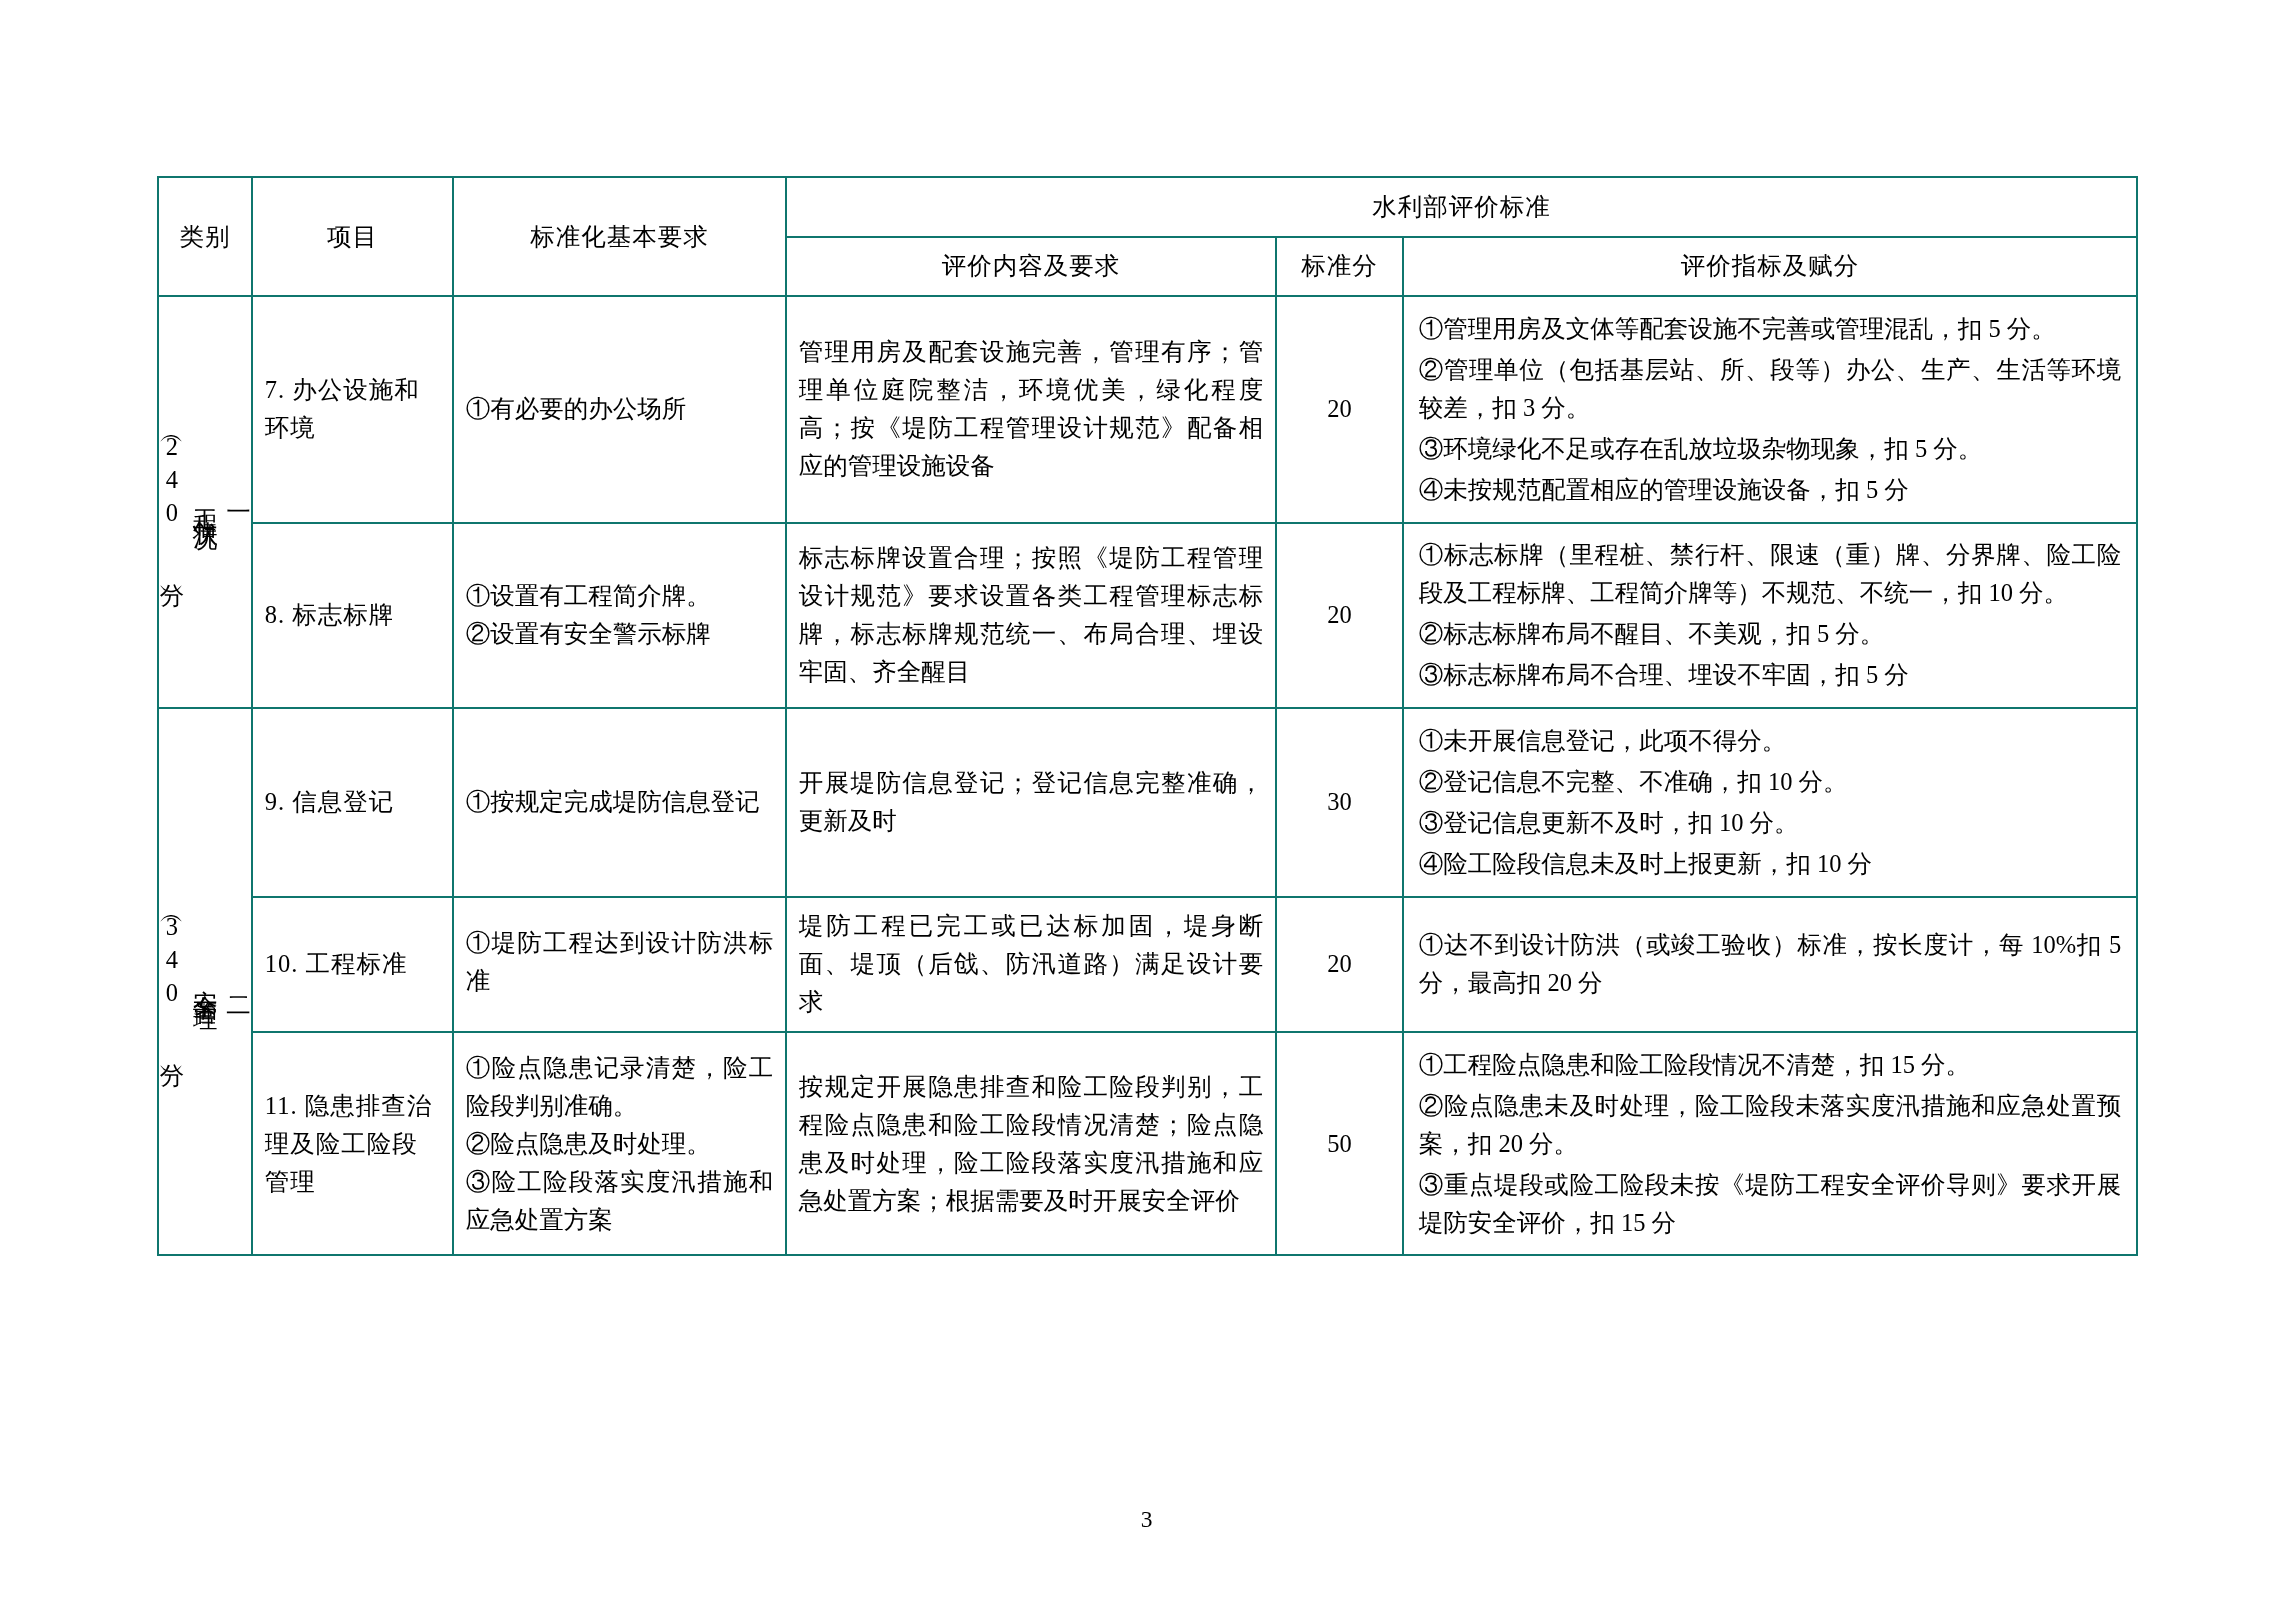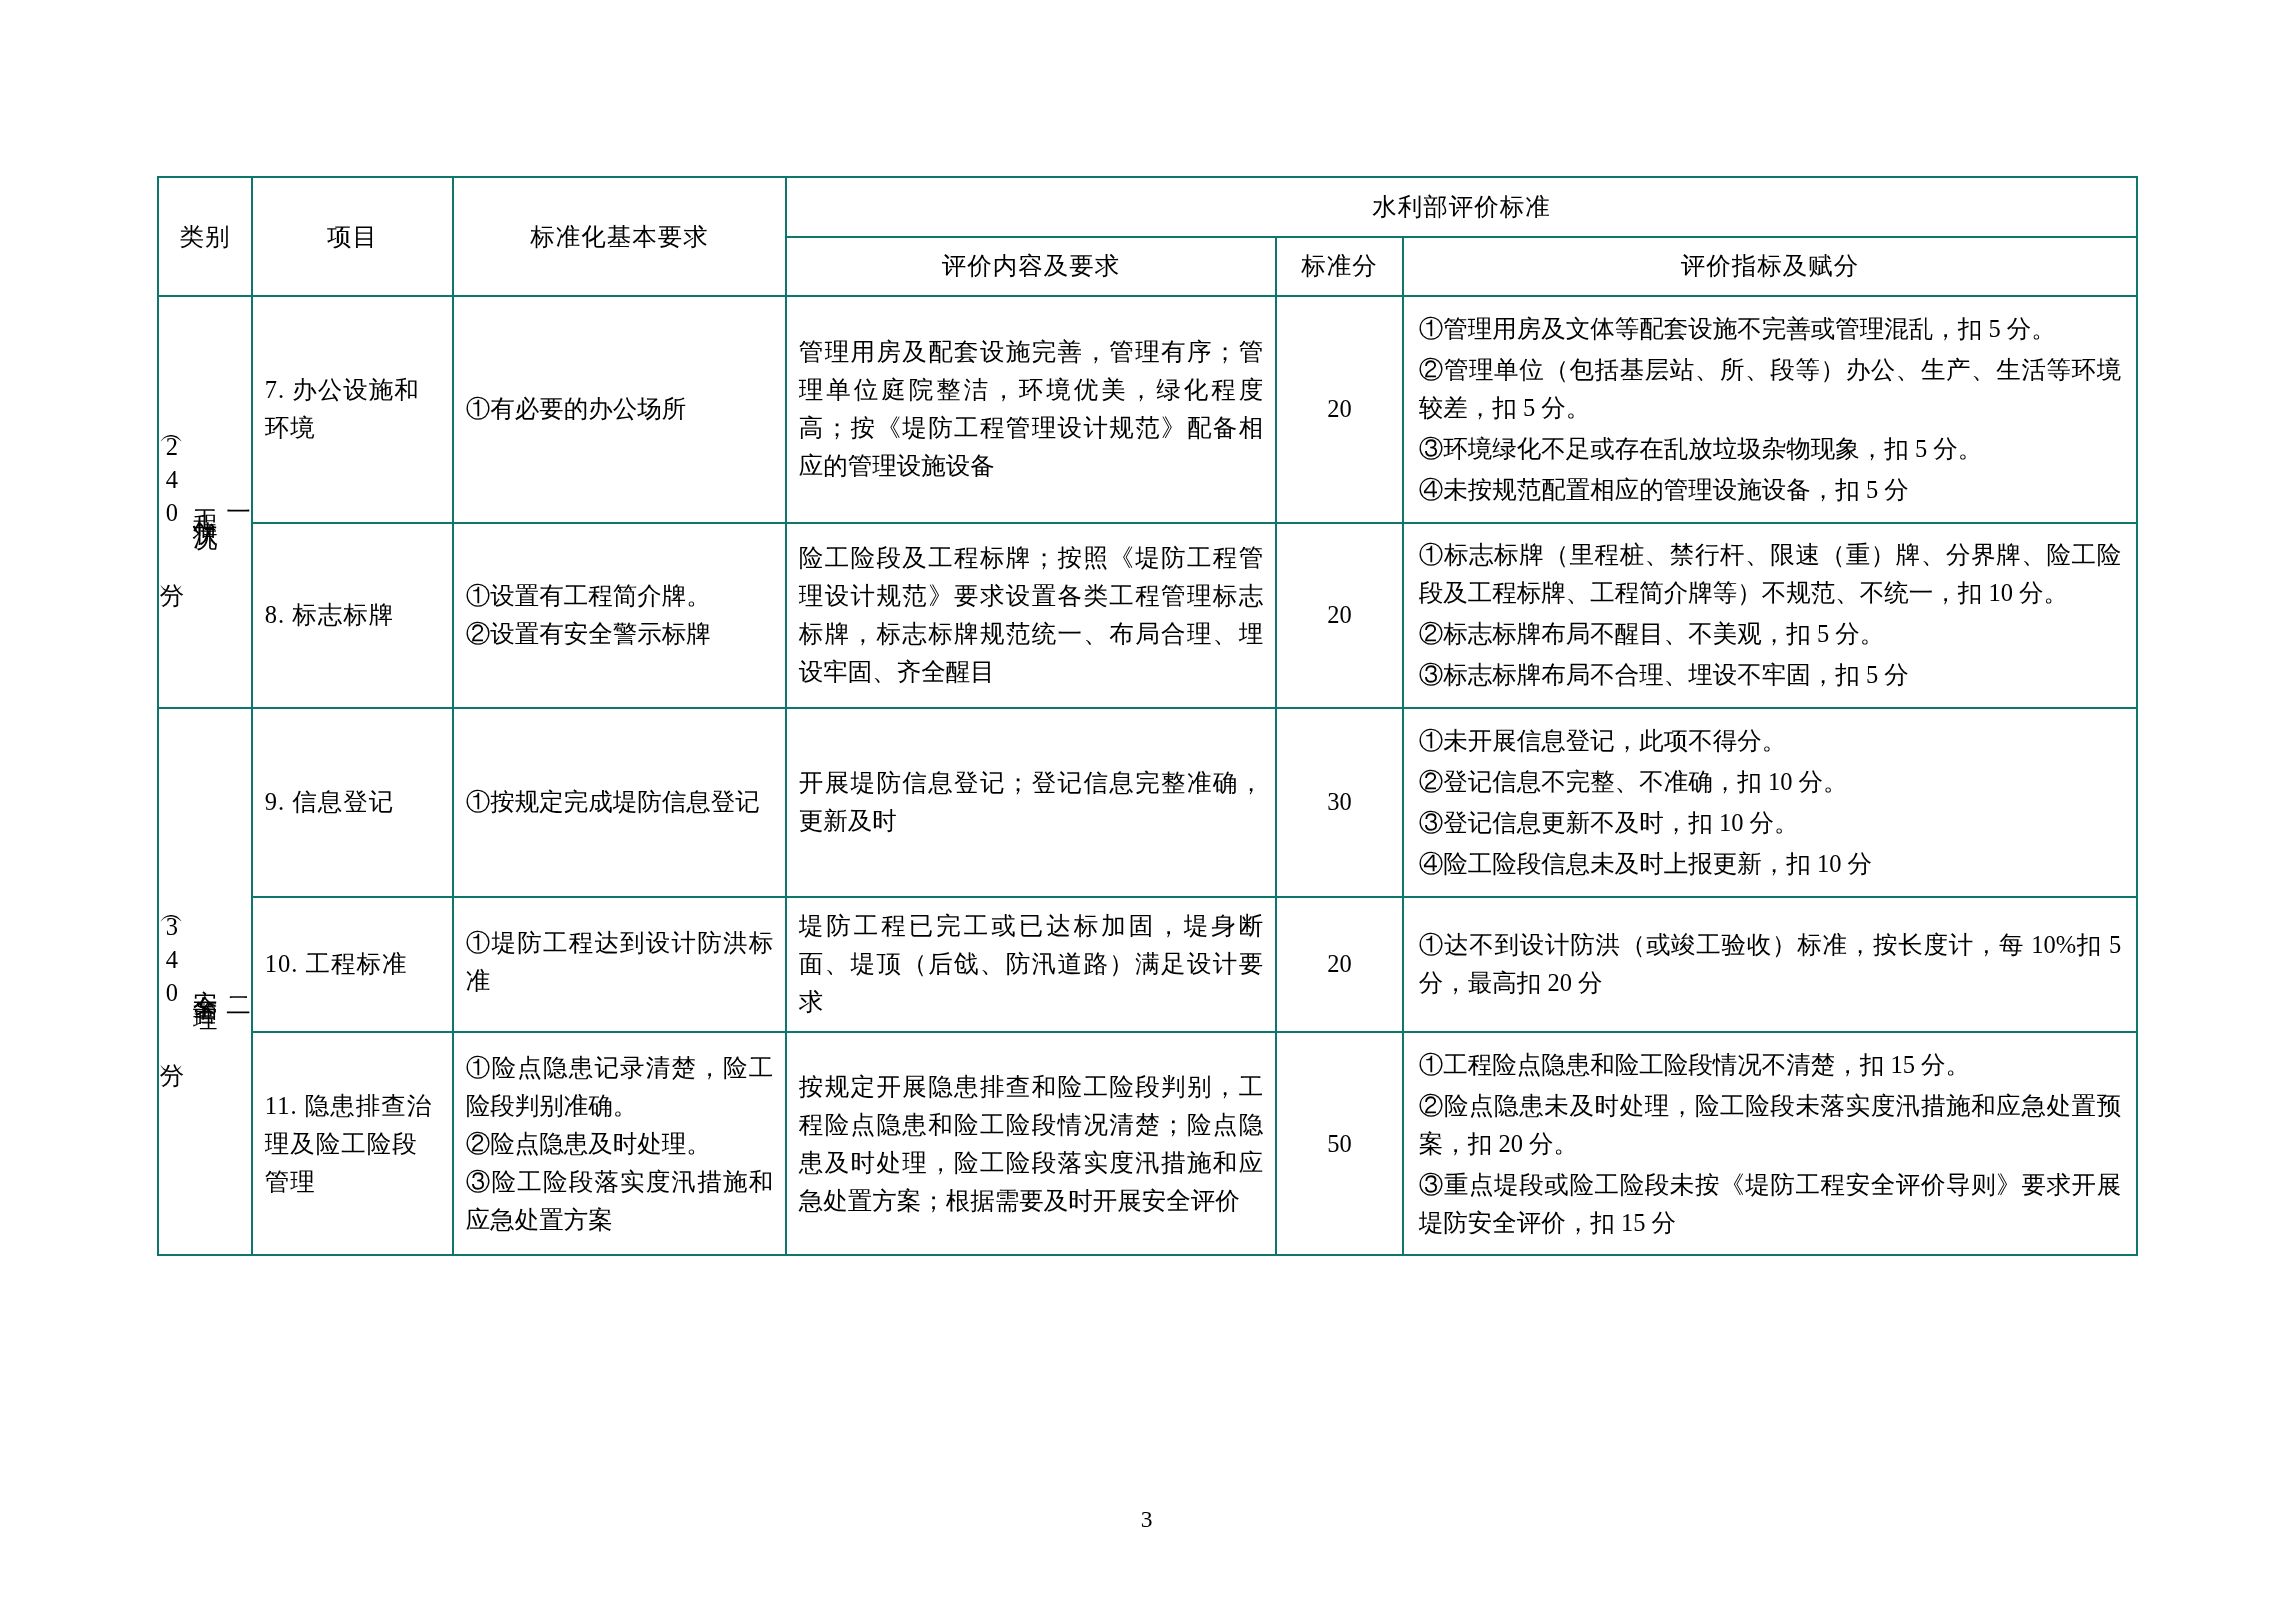--- a/index.html
+++ b/index.html
@@ -134,31 +134,31 @@
             <span class="vert">工程状况</span>
             <span class="vert">一</span>
           </div>
         </td>
         <td class="item-cell">7. 办公设施和环境</td>
         <td class="basic-cell" style="white-space: pre-line; margin-left: 16px;">①有必要的办公场所</td>
         <td class="eval-cell">管理用房及配套设施完善，管理有序；管理单位庭院整洁，环境优美，绿化程度高；按《堤防工程管理设计规范》配备相应的管理设施设备</td>
         <td class="score-cell">20</td>
         <td class="index-cell">
           <p>①管理用房及文体等配套设施不完善或管理混乱，扣 5 分。</p>
-          <p>②管理单位（包括基层站、所、段等）办公、生产、生活等环境较差，扣 5 分。</p>
+          <p>②管理单位（包括基层站、所、段等）办公、生产、生活等环境较差，扣 3 分。</p>
           <p>③环境绿化不足或存在乱放垃圾杂物现象，扣 5 分。</p>
           <p>④未按规范配置相应的管理设施设备，扣 5 分</p>
         </td>
       </tr>
 
       <tr>
         <td class="item-cell">8. 标志标牌</td>
         <td class="basic-cell" style="white-space: pre-line;">①设置有工程简介牌。
 ②设置有安全警示标牌</td>
-        <td class="eval-cell">险工险段及工程标牌；按照《堤防工程管理设计规范》要求设置各类工程管理标志标牌，标志标牌规范统一、布局合理、埋设牢固、齐全醒目</td>
+        <td class="eval-cell">标志标牌设置合理；按照《堤防工程管理设计规范》要求设置各类工程管理标志标牌，标志标牌规范统一、布局合理、埋设牢固、齐全醒目</td>
         <td class="score-cell">20</td>
         <td class="index-cell">
           <p>①标志标牌（里程桩、禁行杆、限速（重）牌、分界牌、险工险段及工程标牌、工程简介牌等）不规范、不统一，扣 10 分。</p>
           <p>②标志标牌布局不醒目、不美观，扣 5 分。</p>
           <p>③标志标牌布局不合理、埋设不牢固，扣 5 分</p>
         </td>
       </tr>
 
       <tr>
         <td class="cat-cell" rowspan="3">

